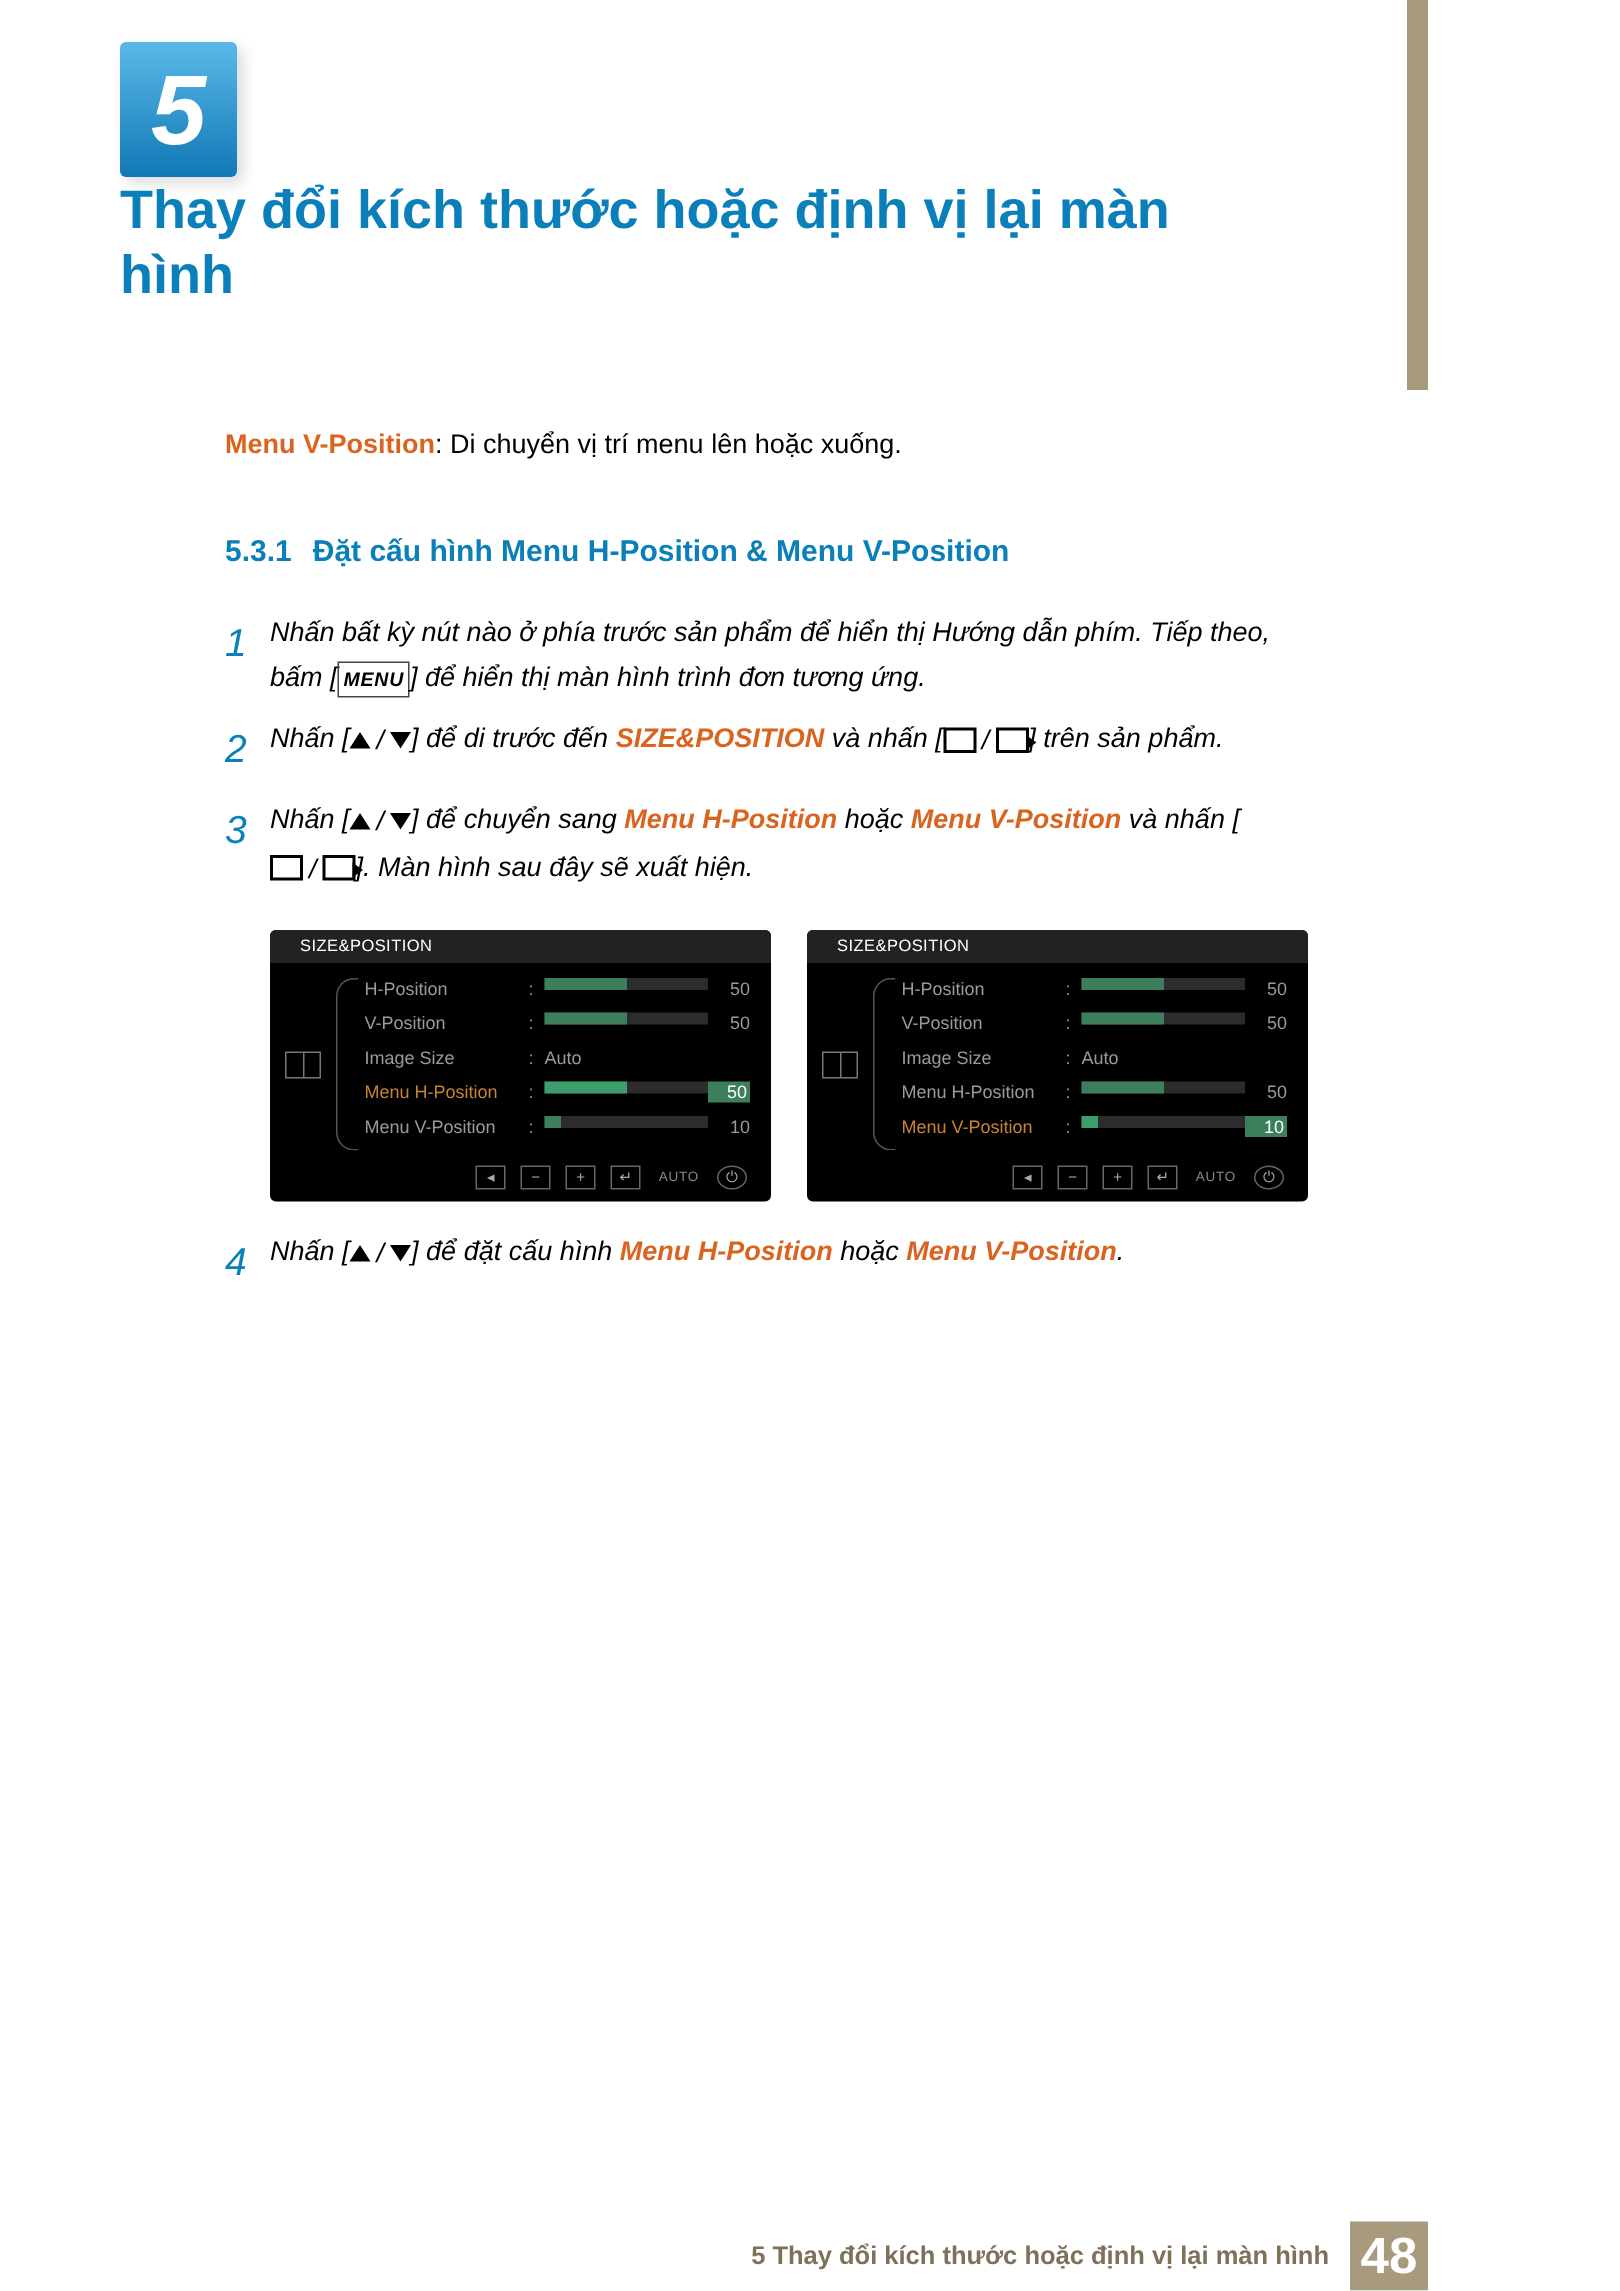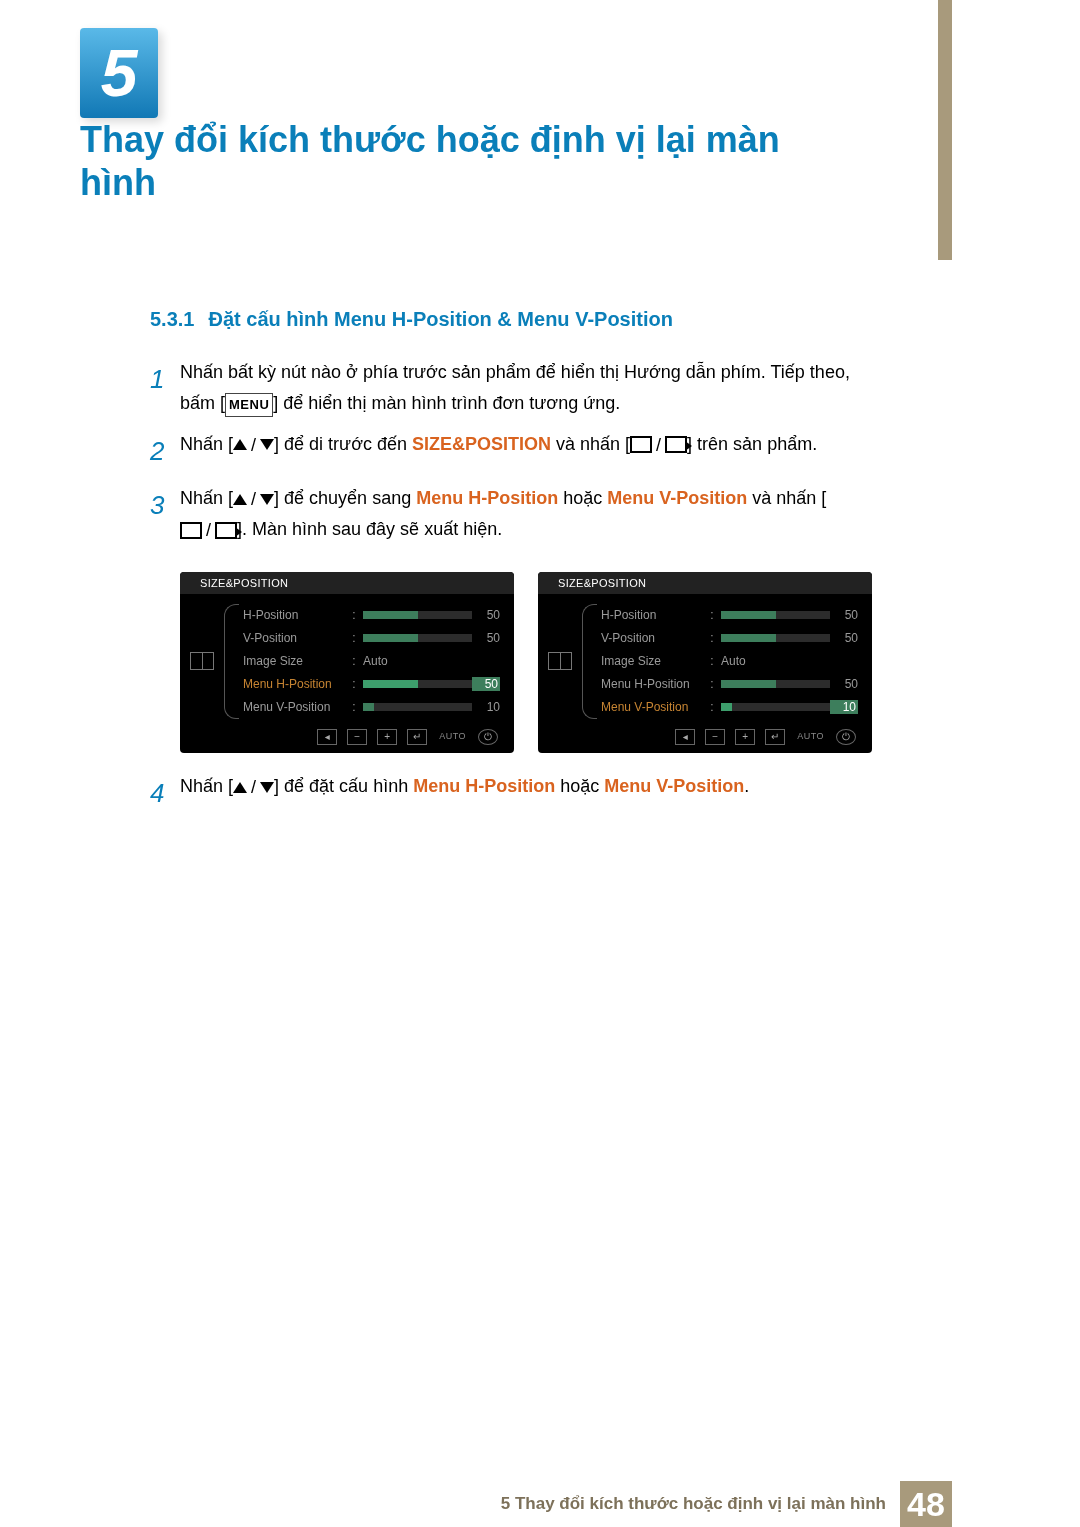--- a/index.html
+++ b/index.html
@@ -10,42 +10,42 @@
 .chapter-title { display:inline-block; vertical-align:top; font-size:36px; font-weight:700; color:#0a7fb9; line-height:1.2; width:760px; }
 .content { padding:60px 80px 0 80px; }
 .h2 { font-size:28px; font-weight:700; color:#0a7fb9; margin:30px 0 40px 0; }
 .h2 .num { display:inline-block; margin-right:24px; }
 .def-line { font-size:18px; line-height:1.8; margin:16px 0 16px 70px; }
 .def-line .term { color:#d9631f; font-weight:700; }
 .h3 { font-size:20px; font-weight:700; color:#0a7fb9; margin:44px 0 26px 70px; }
 .h3 .num { display:inline-block; margin-right:14px; }
 .step { display:flex; font-size:18px; line-height:1.7; margin:10px 0 10px 70px; }
 .step .step-num { color:#0a7fb9; font-style:italic; font-size:26px; width:30px; flex:0 0 30px; }
-.step .step-body { flex:1; }
+.step .step-body { flex:1;font-style:italic; }
 .step .menu-box { display:inline-block; border:1px solid #444; padding:0 3px; font-family:Arial; font-size:13px; letter-spacing:.5px; font-weight:700; vertical-align:baseline; }
 .highlight-orange { color:#d9631f; font-weight:700; }
 .inline-key { display:inline-flex; align-items:center; vertical-align:middle; }
 .tri-up,.tri-dn { width:0;height:0;border-left:7px solid transparent;border-right:7px solid transparent; }
 .tri-up { border-bottom:11px solid #000; }
 .tri-dn { border-top:11px solid #000; }
 .rect-ic { display:inline-block; width:18px; height:13px; border:2px solid #000; vertical-align:middle; }
 .rect-ic.enter { position:relative; }
 .rect-ic.enter::after { content:""; position:absolute; right:-7px; top:3px; width:0;height:0;border-top:5px solid transparent;border-bottom:5px solid transparent;border-left:7px solid #000; }
 .slash { margin:0 4px; }
 .osd-row { display:flex; gap:24px; margin:26px 0 18px 100px; }
 .osd { background:#000; color:#9a9a9a; width:390px; font-size:12px; border-radius:4px; overflow:hidden; position:relative; }
 .osd-title { background:#222; color:#fff; font-size:11px; padding:5px 20px; letter-spacing:.3px; }
 .osd-body { display:flex; padding:10px 0 6px 0; position:relative; }
 .osd-icon { width:44px; display:flex; align-items:center; justify-content:center; }
 .osd-icon .ic { width:22px; height:16px; border:1px solid #777; display:flex; }
 .osd-icon .ic .half { flex:1; }
 .osd-icon .ic .half:first-child { border-right:1px solid #777; }
 .osd-curve { width:14px; border-left:1px solid #555; border-radius:12px 0 0 12px; border-top:1px solid #555; border-bottom:1px solid #555; margin-right:4px; }
 .osd-items { flex:1; padding-right:14px; }
-.osd-item { display:flex; align-items:center; height:23px; }
+.osd-item { display:flex; align-items:flex-start; height:23px; }
 .osd-label { width:102px; }
 .osd-label.sel { color:#c68432; }
 .osd-colon { width:18px; text-align:center; }
 .osd-bar { flex:1; height:8px; background:#2c2c2c; position:relative; }
 .osd-bar .fill { position:absolute; left:0; top:0; bottom:0; width:50%; background:#3d7e5c; }
 .osd-bar.sel .fill { background:#3d9e6c; }
 .osd-val { width:28px; text-align:right; }
 .osd-val.sel { color:#fff; background:#3d7e5c; padding:0 2px; width:24px; }
 .osd-foot { display:flex; justify-content:flex-end; gap:10px; padding:4px 16px 8px 0; }
 .osd-foot .fb { width:18px; height:14px; border:1px solid #666; display:flex; align-items:center; justify-content:center; color:#aaa; font-size:10px; }
@@ -60,20 +60,23 @@
 <div class="page">
   <div class="top-accent"></div>
 
   <div class="header">
     <span class="chapter-badge">5</span>
     <span class="chapter-title">Thay đổi kích thước hoặc định vị lại màn hình</span>
   </div>
 
   <div class="content">
 
+    <div class="def-line">
+      <span class="term">Menu V-Position</span><span>: Di chuyển vị trí menu lên hoặc xuống.</span>
+    </div>
 
     <div class="h3">
       <span class="num">5.3.1</span><span>Đặt cấu hình Menu H-Position &amp; Menu V-Position</span>
     </div>
 
     <div class="step">
       <div class="step-num">1</div>
       <div class="step-body">
         <span>Nhấn bất kỳ nút nào ở phía trước sản phẩm để hiển thị Hướng dẫn phím. Tiếp theo, bấm [</span><span class="menu-box">MENU</span><span>] để hiển thị màn hình trình đơn tương ứng.</span>
       </div>

